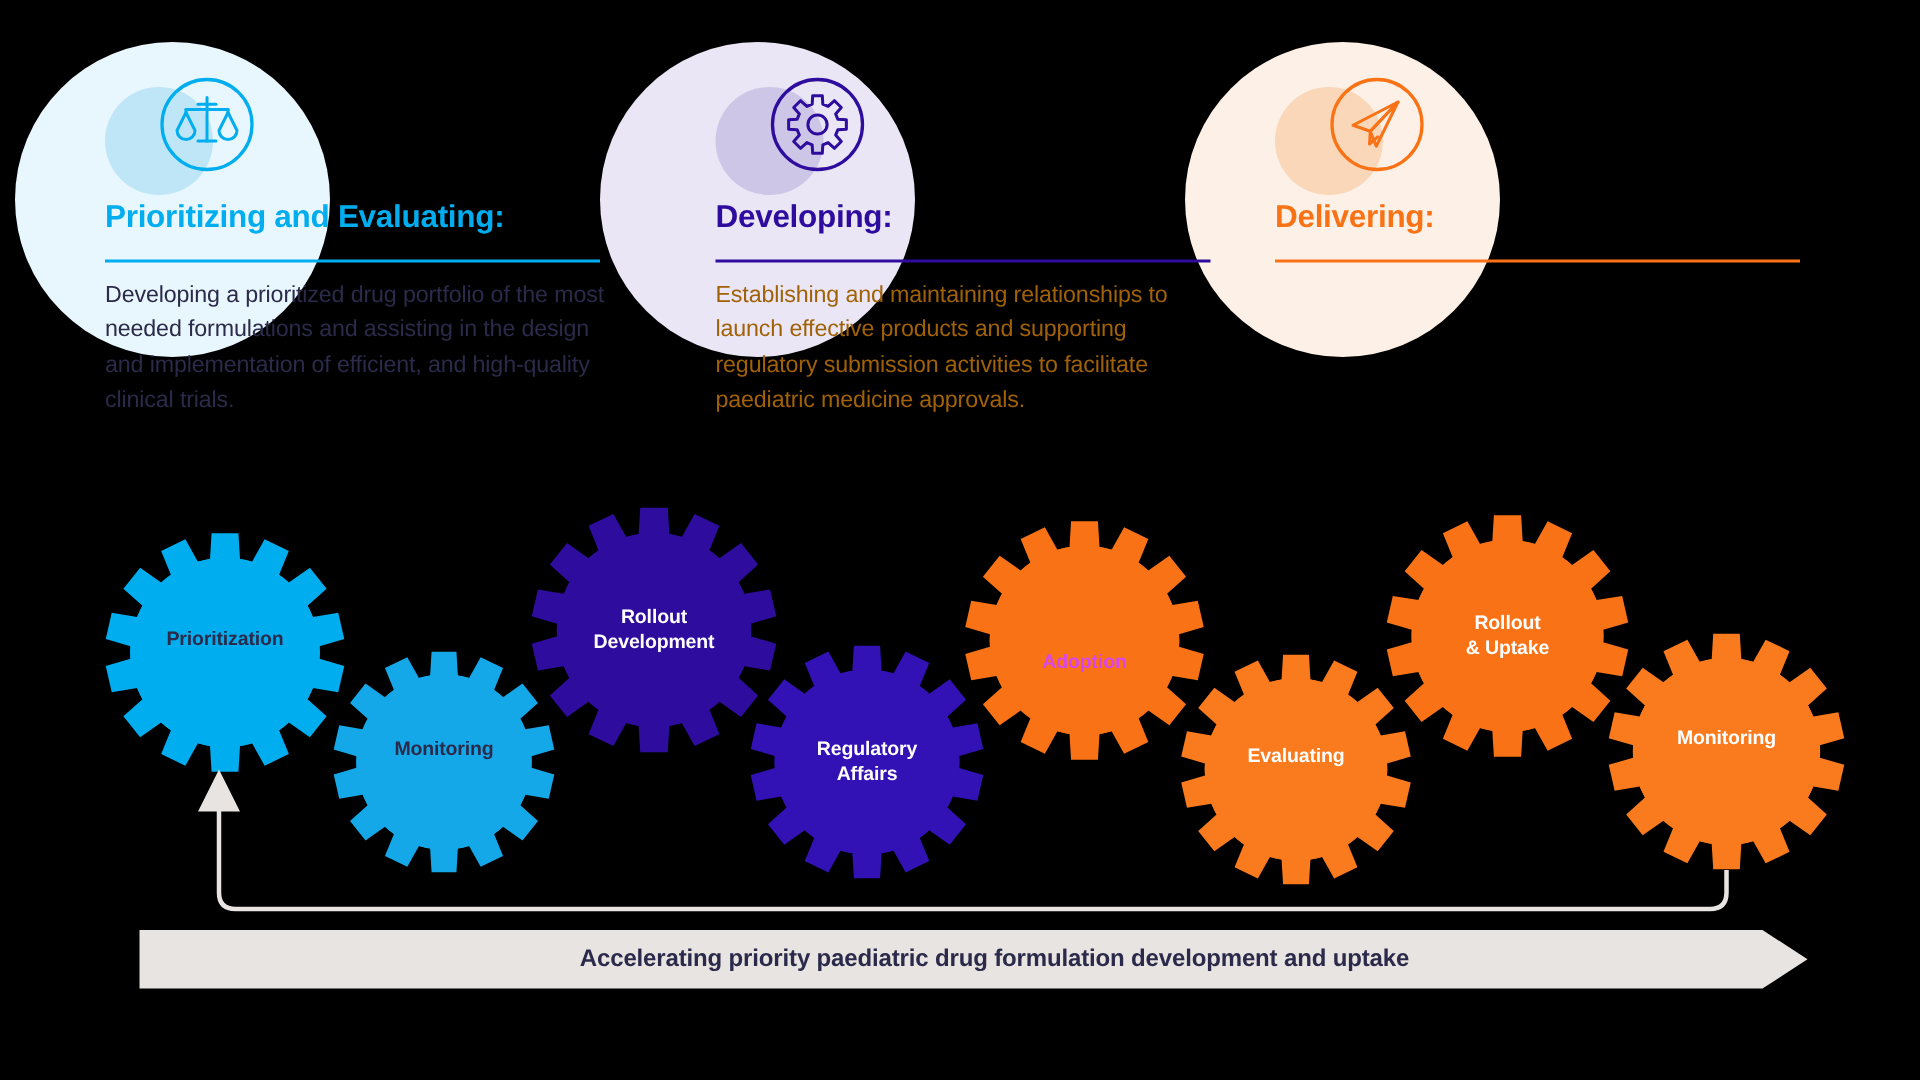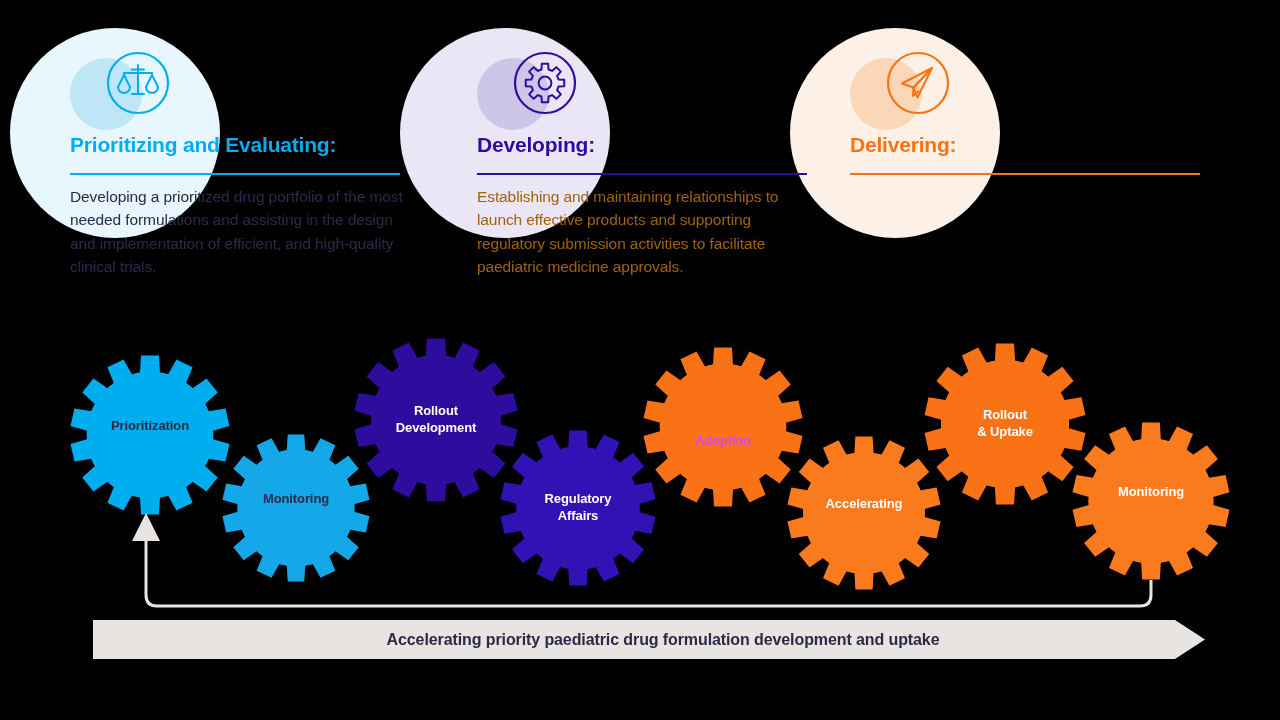--- a/index.html
+++ b/index.html
@@ -128,21 +128,21 @@
       </g>
     </svg>
   <div id="gear-labels">
       <div class="gear-label" style="top: 417px; left: 60px; width: 180px; color: rgb(43, 42, 74);">Prioritization</div>
       <div class="gear-label" style="top: 490px; left: 206px; width: 180px; color: rgb(43, 42, 74);">Monitoring</div>
       <div class="gear-label" style="top: 402px; left: 346px; width: 180px; color: rgb(255, 255, 255);">Rollout
 Development</div>
       <div class="gear-label" style="top: 490px; left: 488px; width: 180px; color: rgb(255, 255, 255);">Regulatory
 Affairs</div>
       <div class="gear-label" style="top: 432px; left: 633px; width: 180px; color: #d946ef;">Adoption</div>
-      <div class="gear-label" style="top: 495px; left: 774px; width: 180px; color: rgb(255, 255, 255);">Accelerating</div>
+      <div class="gear-label" style="top: 495px; left: 774px; width: 180px; color: rgb(255, 255, 255);">Evaluating</div>
       <div class="gear-label" style="top: 406px; left: 915px; width: 180px; color: rgb(255, 255, 255);">Rollout
 &amp; Uptake</div>
       <div class="gear-label" style="top: 483px; left: 1061px; width: 180px; color: rgb(255, 255, 255);">Monitoring</div>
     </div>
 
   <svg id="banner-svg" width="1280" height="720" style="position:absolute;left:0;top:0;pointer-events:none;">
       <path d="M93 620 L1175 620 L1205 639.5 L1175 659 L93 659 Z" fill="#E8E4E1"></path>
     </svg>
   <div id="banner-text">Accelerating priority paediatric drug formulation development and uptake</div>
 

